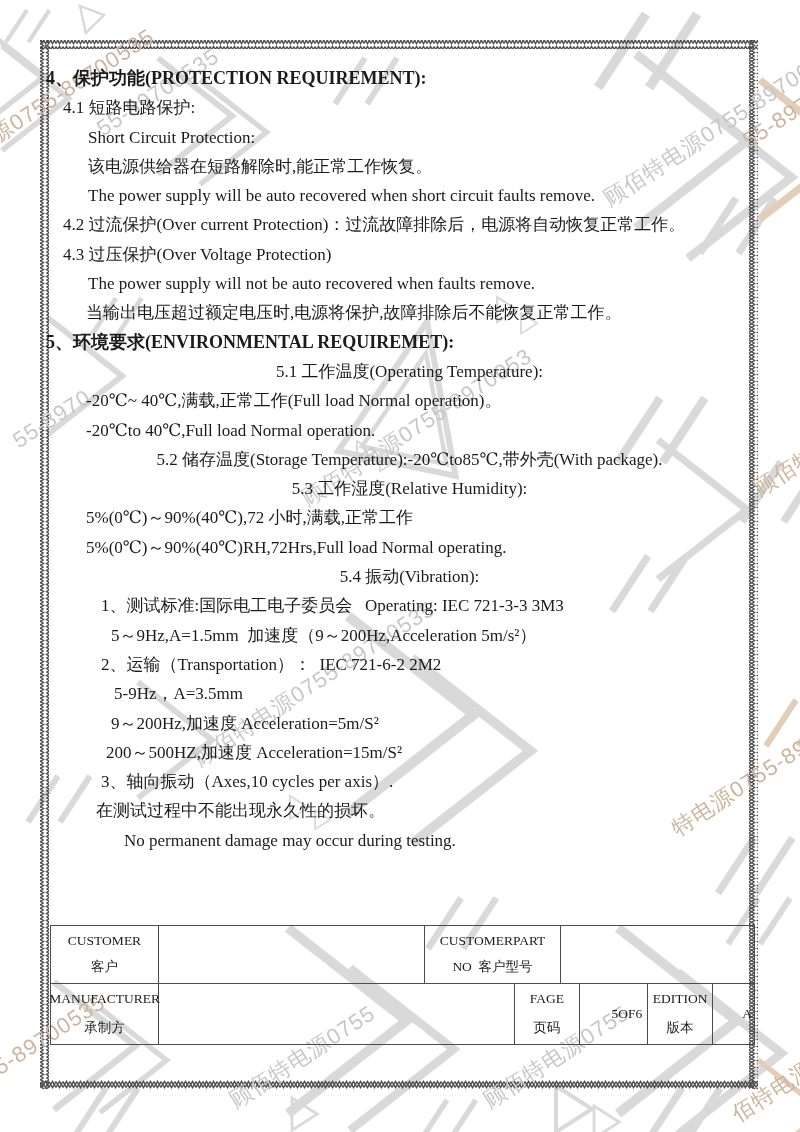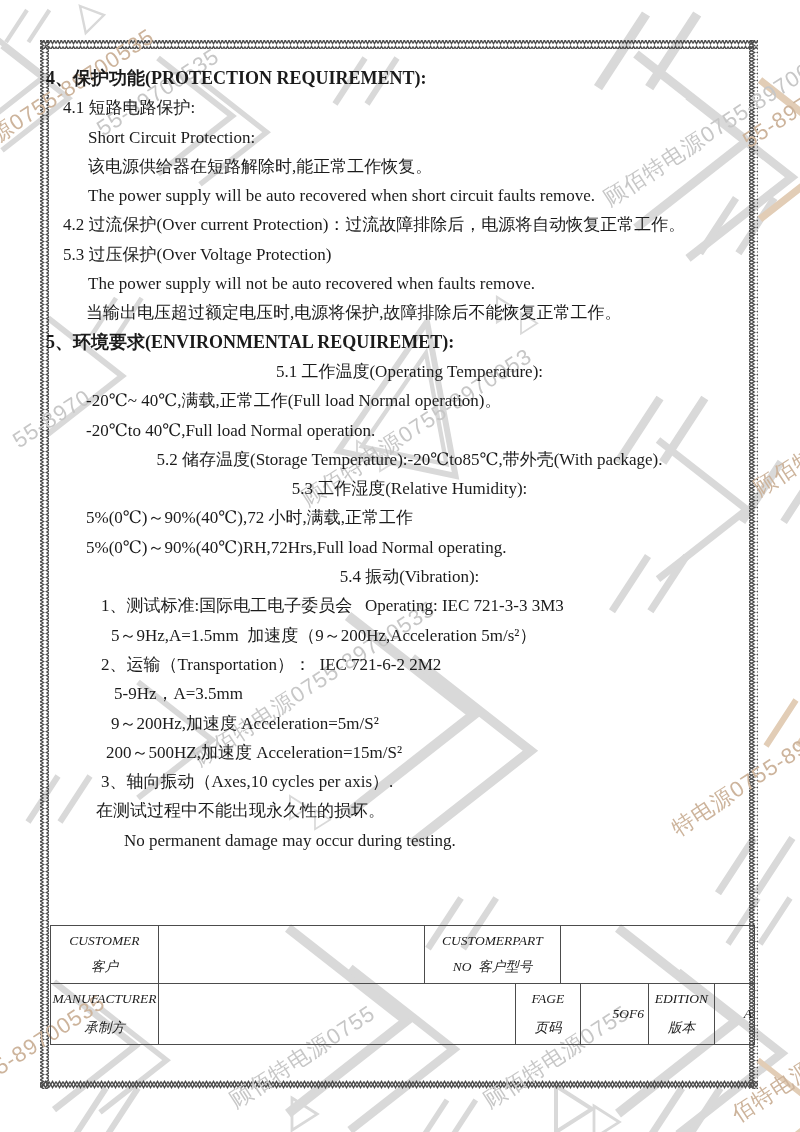--- a/index.html
+++ b/index.html
@@ -37,21 +37,20 @@
   .ind58{padding-left:42px;}
   .ind60{padding-left:60px;}
   .ind65{padding-left:65px;}
   .ind68{padding-left:68px;}
   .ind78{padding-left:78px;}
   
   .ftable{
     position:absolute;left:50px;top:925px;width:705px;height:120px;z-index:2;
     border:1px solid #4c4c4c;box-sizing:border-box;background:transparent;
     font-size:13.5px;
-    font-style:italic;
   }
   .frow{display:flex;box-sizing:border-box;}
   .frow1{height:58px;border-bottom:1px solid #4c4c4c;}
   .frow2{height:60px;}
   .fcell{
     box-sizing:border-box;border-right:1px solid #4c4c4c;
     display:flex;flex-direction:column;justify-content:space-between;
     align-items:center;padding:7px 2px;white-space:pre;
   }
   .fcell:last-child{border-right:none;}
@@ -160,21 +159,21 @@
 <div class="wm o" style="left:-22px;top:1066px">55-89700535</div>
 <div class="wm o" style="left:726px;top:1104px">佰特电源0755</div>
 
 <div class="content">
   <div class="line ind0 bold">4、保护功能(PROTECTION REQUIREMENT):</div>
   <div class="line ind17">4.1 短路电路保护:</div>
   <div class="line ind58">Short Circuit Protection:</div>
   <div class="line ind58">该电源供给器在短路解除时,能正常工作恢复。</div>
   <div class="line ind58">The power supply will be auto recovered when short circuit faults remove.</div>
   <div class="line ind17">4.2 过流保护(Over current Protection)：过流故障排除后，电源将自动恢复正常工作。</div>
-  <div class="line ind17">5.3 过压保护(Over Voltage Protection)</div>
+  <div class="line ind17">4.3 过压保护(Over Voltage Protection)</div>
   <div class="line ind58">The power supply will not be auto recovered when faults remove.</div>
   <div class="line ind40">当输出电压超过额定电压时,电源将保护,故障排除后不能恢复正常工作。</div>
   <div class="line ind0 bold">5、环境要求(ENVIRONMENTAL REQUIREMET):</div>
   <div class="line ind23">5.1 工作温度(Operating Temperature):</div>
   <div class="line ind40">-20℃~ 40℃,满载,正常工作(Full load Normal operation)。</div>
   <div class="line ind40">-20℃to 40℃,Full load Normal operation.</div>
   <div class="line ind23">5.2 储存温度(Storage Temperature):-20℃to85℃,带外壳(With package).</div>
   <div class="line ind23">5.3 工作湿度(Relative Humidity):</div>
   <div class="line ind40">5%(0℃)～90%(40℃),72 小时,满载,正常工作</div>
   <div class="line ind40">5%(0℃)～90%(40℃)RH,72Hrs,Full load Normal operating.</div>

